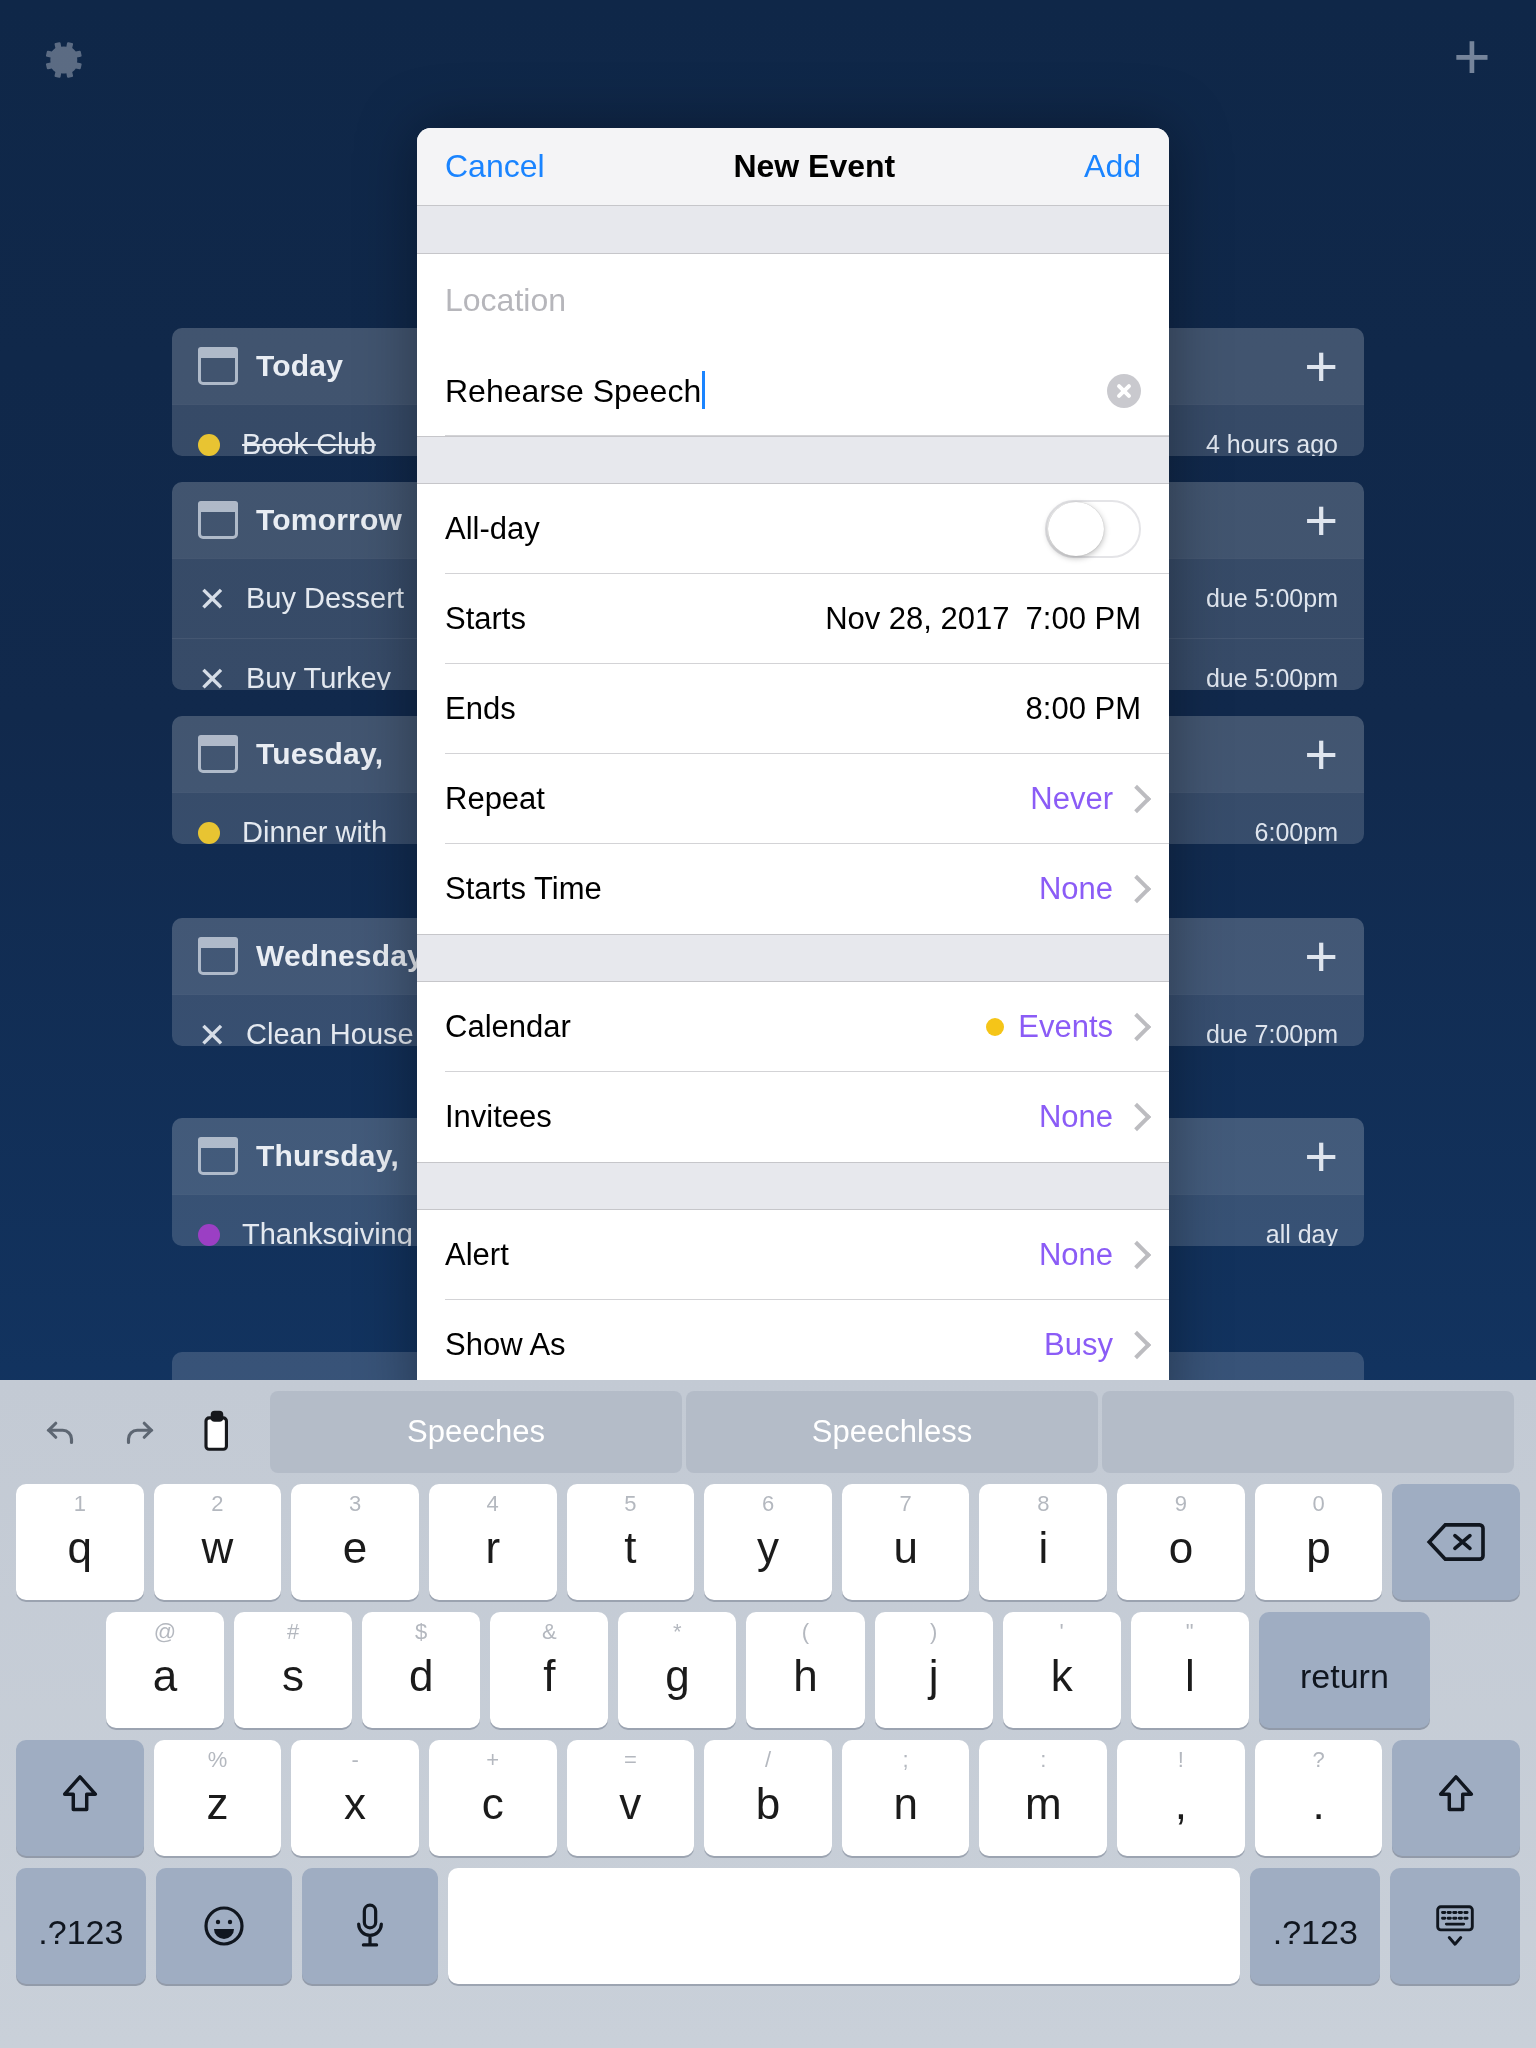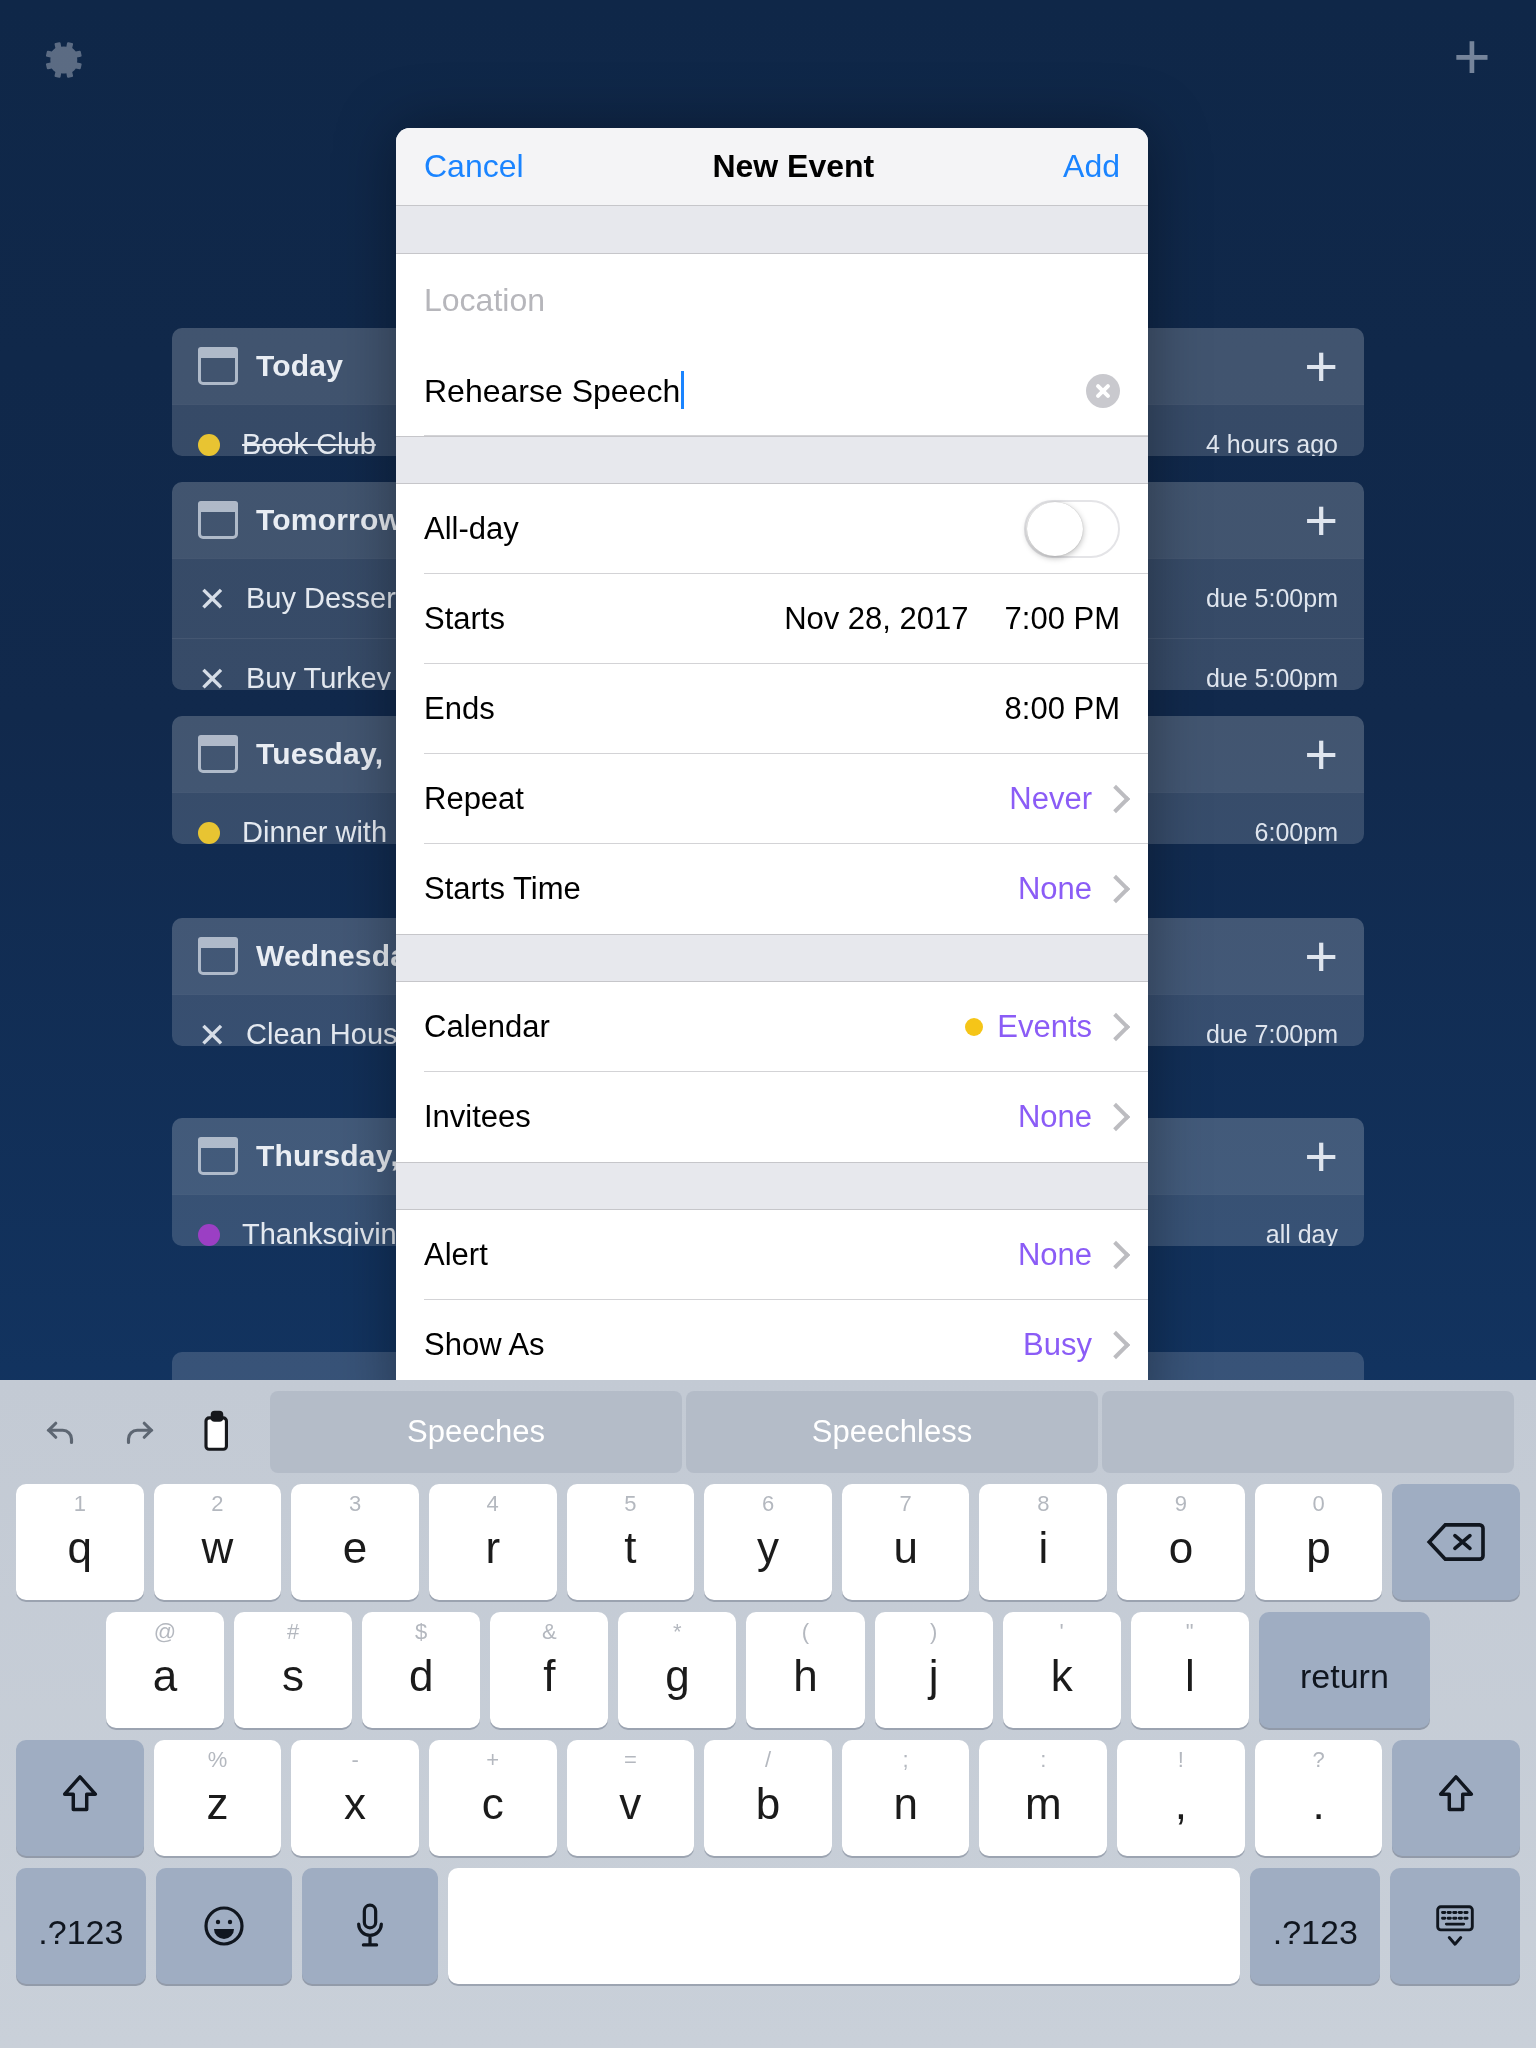--- a/index.html
+++ b/index.html
@@ -63,21 +63,21 @@
   .bullet-x {
     width: 26px; color: #d6dde7; font-size: 34px; line-height: 26px; flex: none;
     text-align: center; font-weight: 300;
   }
   .row-text { color: #e4e9f0; font-size: 29px; flex: 1; white-space: nowrap; overflow: hidden; }
   .row-text.done { text-decoration: line-through; }
   .row-meta { color: #dfe5ee; font-size: 25px; white-space: nowrap; }
 
   
   #modal {
-    position: absolute; left: 396px; top: 128px; width: 752px;
+    position: absolute; left: 417px; top: 128px; width: 752px;
     height: 1300px;
     background: #fff;
     border-radius: 14px 14px 0 0;
     overflow: hidden;
     box-shadow: 0 0 60px rgba(0,0,0,.35);
     z-index: 20;
   }
   #modal-header {
     height: 78px; background: #f4f4f6;
     display: flex; align-items: center; justify-content: space-between;
@@ -302,21 +302,21 @@
     <span class="flabel">All-day</span>
     <span class="fspacer"></span>
     <span class="toggle">
         <span class="knob"></span>
       </span>
   </div>
 
   <div class="frow">
     <span class="flabel">Starts</span>
     <span class="fspacer"></span>
-    <span class="fvalue dark" style="margin-right:36px">Nov 28, 2017</span>
+    <span class="fvalue dark" style="margin-right:16px">Nov 28, 2017</span>
     <span class="fvalue dark">7:00 PM</span>
   </div>
 
   <div class="frow">
     <span class="flabel">Ends</span>
     <span class="fspacer"></span>
     <span class="fvalue dark">8:00 PM</span>
   </div>
 
   <div class="frow">

